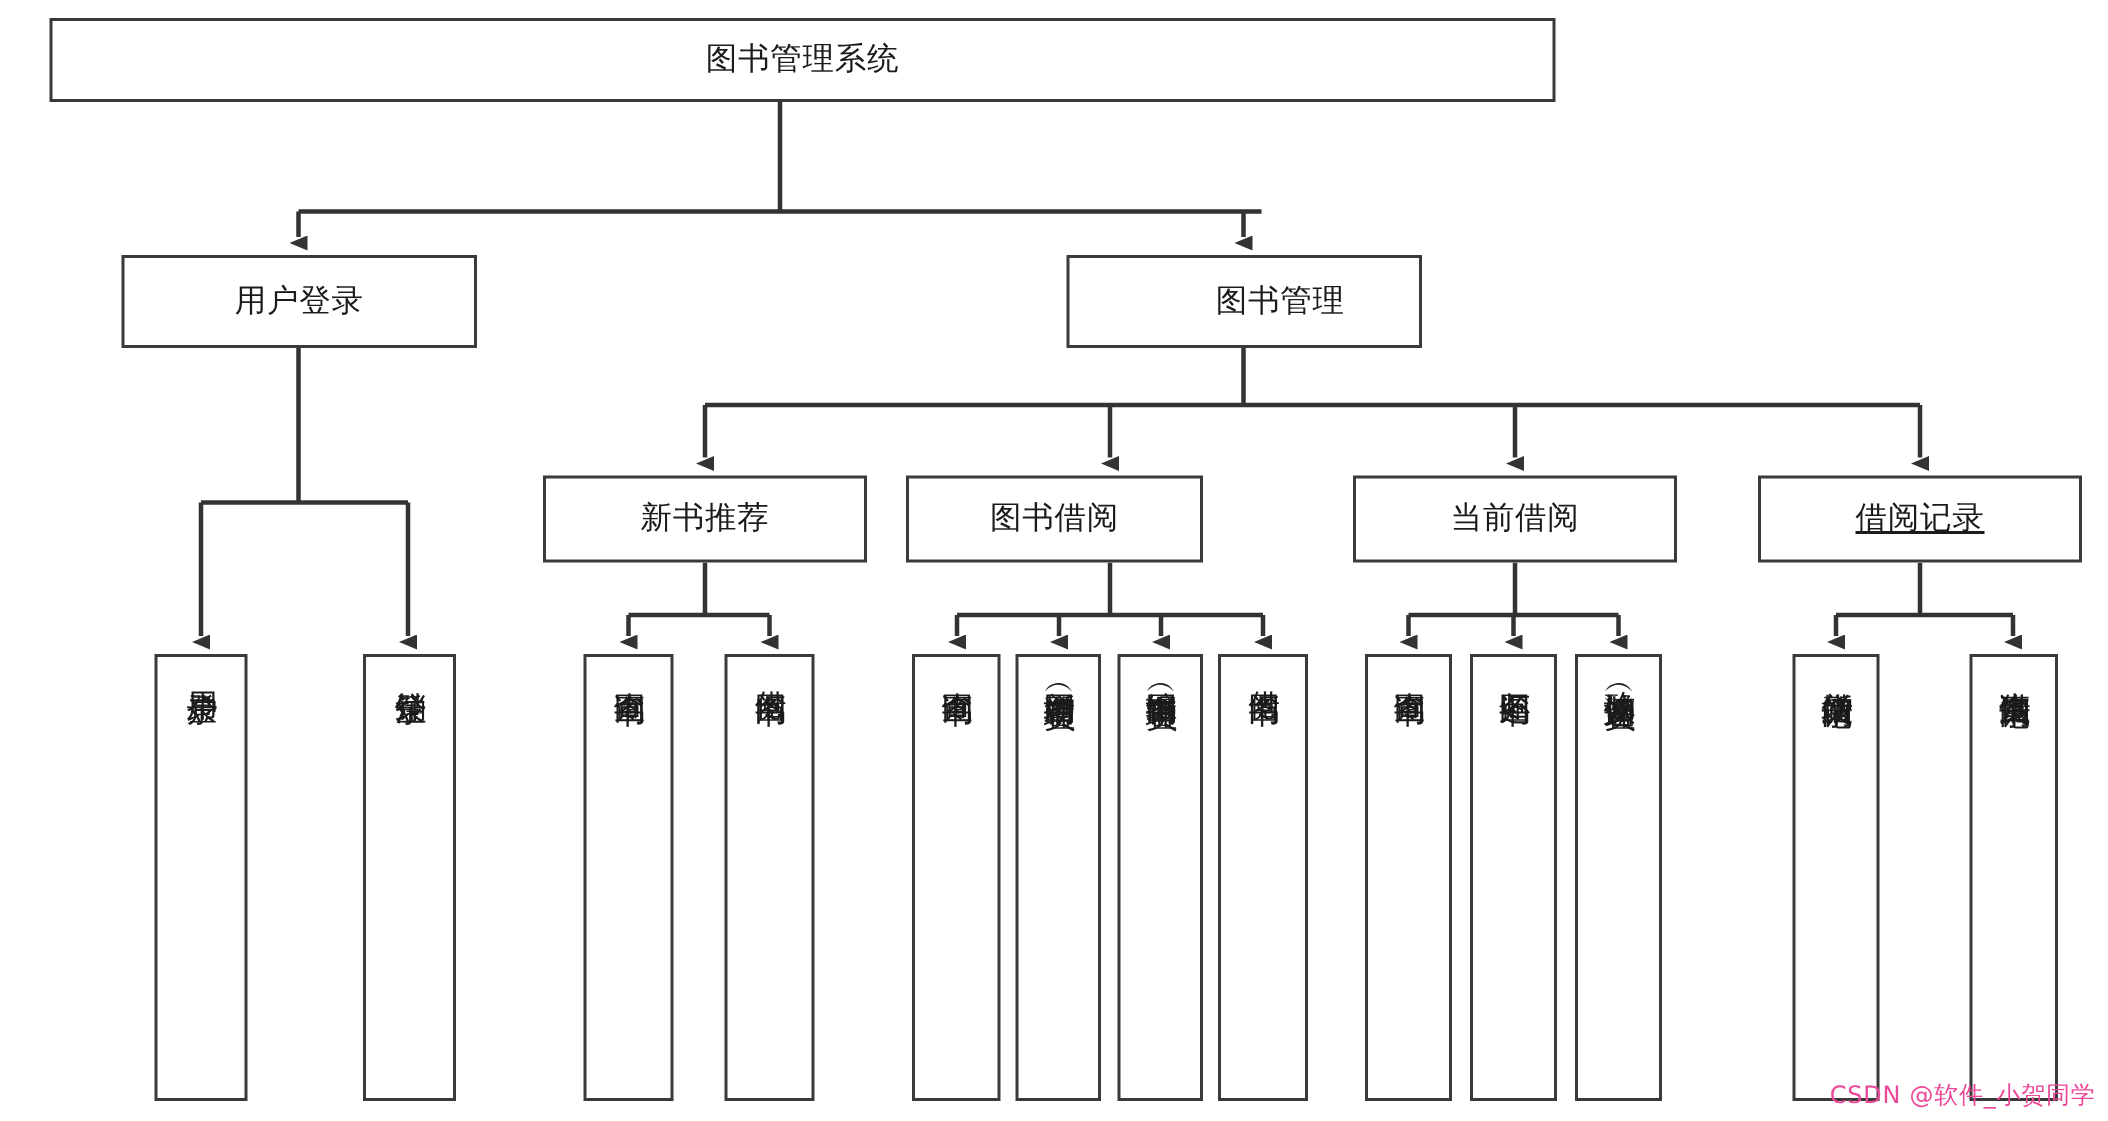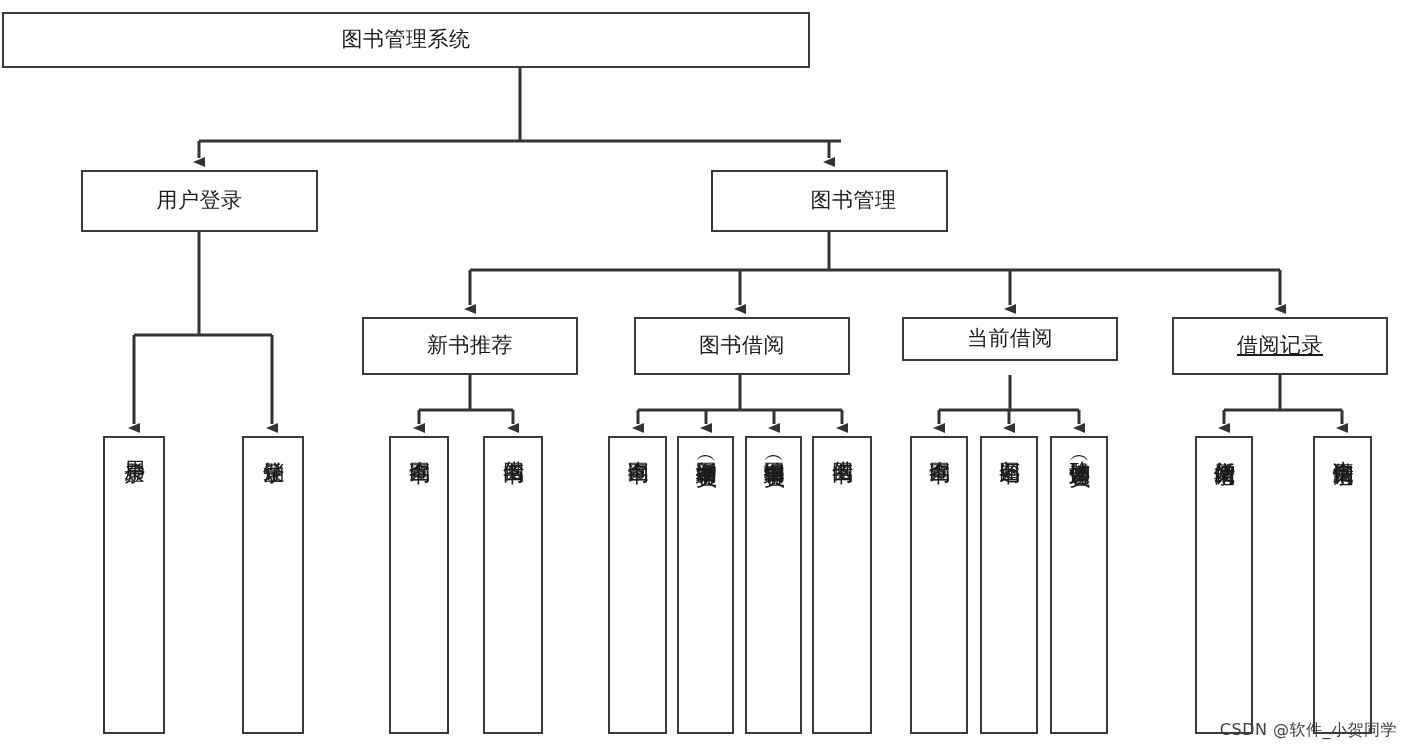--- a/index.html
+++ b/index.html
@@ -60,21 +60,21 @@
     letter-spacing: 1px;
     color: #1b1b1b;
     white-space: nowrap;
     max-height: 100%;
   }
   #watermark {
     position: absolute;
     right: 8px;
     bottom: 6px;
     font-size: 16px;
-    color: #404040;
+    color: #ec4899;
     letter-spacing: 0.5px;
     white-space: nowrap;
     z-index: 5;
     font-family: "DejaVu Sans", "Liberation Sans", sans-serif;
   }
 </style>
 </head>
 <body>
 
 <div id="canvas">
@@ -122,38 +122,38 @@
       <path d="M 1009 410 L 1009 424" marker-end="url(#arrow)"></path>
       <path d="M 1079 410 L 1079 424" marker-end="url(#arrow)"></path>
 
       <path d="M 1280 375 L 1280 410"></path>
       <path d="M 1224 410 L 1342 410"></path>
       <path d="M 1224 410 L 1224 424" marker-end="url(#arrow)"></path>
       <path d="M 1342 410 L 1342 424" marker-end="url(#arrow)"></path>
     </g>
   </svg>
 
-  <div class="node root" style="left:2px; top:12px; width:808px; height:56px;">
+  <div class="node root" style="left:33px; top:12px; width:1004px; height:56px;">
     <span class="node-label-h">图书管理系统</span>
   </div>
 
   <div class="node" style="left:81px; top:170px; width:237px; height:62px;">
     <span class="node-label-h">用户登录</span>
   </div>
   <div class="node" style="left:711px; top:170px; width:237px; height:62px;padding-left:48px;">
     <span class="node-label-h">图书管理</span>
   </div>
 
   <div class="node" style="left:362px; top:317px; width:216px; height:58px;">
     <span class="node-label-h">新书推荐</span>
   </div>
-  <div class="node" style="left:634px; top:317px; width:216px; height:58px;">
+  <div class="node" style="left:604px; top:317px; width:198px; height:58px;">
     <span class="node-label-h">图书借阅</span>
   </div>
-  <div class="node" style="left:902px; top:317px; width:216px; height:44px;">
+  <div class="node" style="left:902px; top:317px; width:216px; height:58px;">
     <span class="node-label-h">当前借阅</span>
   </div>
   <div class="node" style="left:1172px; top:317px; width:216px; height:58px;text-decoration:underline;">
     <span class="node-label-h">借阅记录</span>
   </div>
 
   <div class="node leaf" style="left:103px; top:436px; width:62px; height:298px;">
     <span class="node-label-v">用户登录</span>
   </div>
   <div class="node leaf" style="left:242px; top:436px; width:62px; height:298px;">

